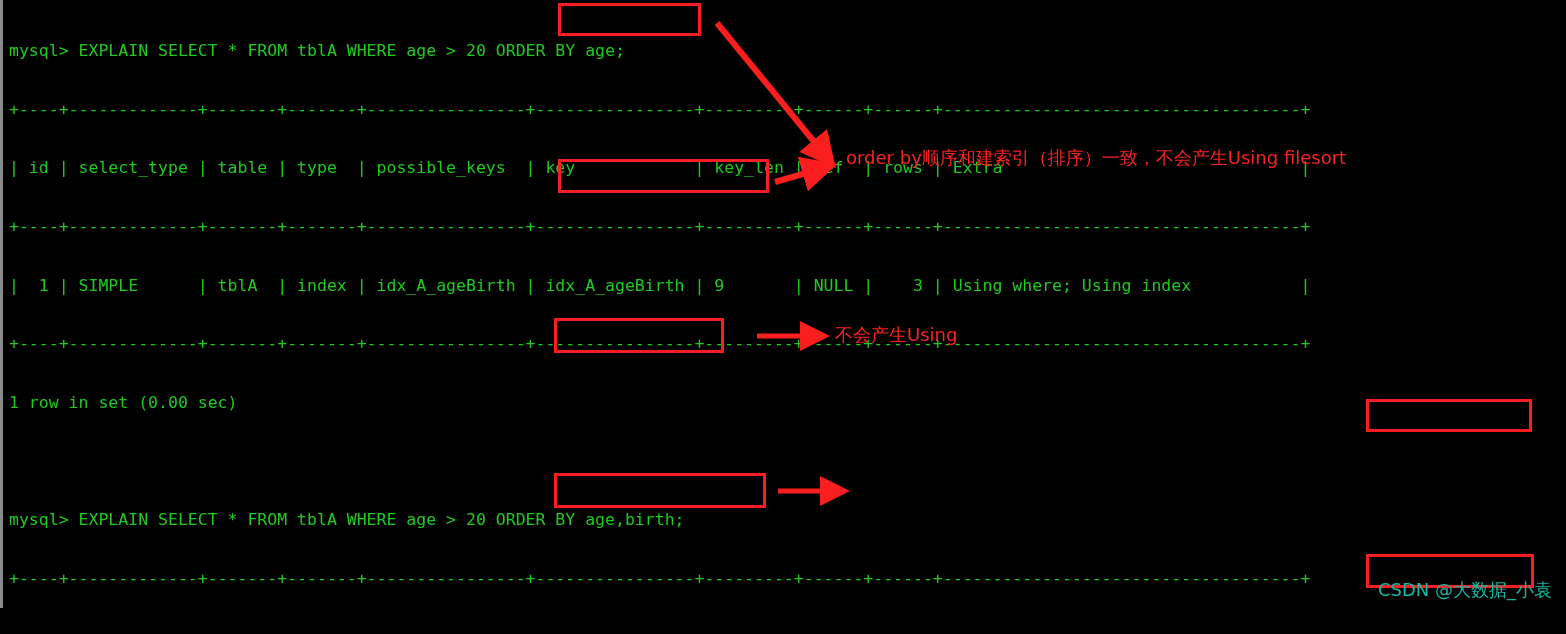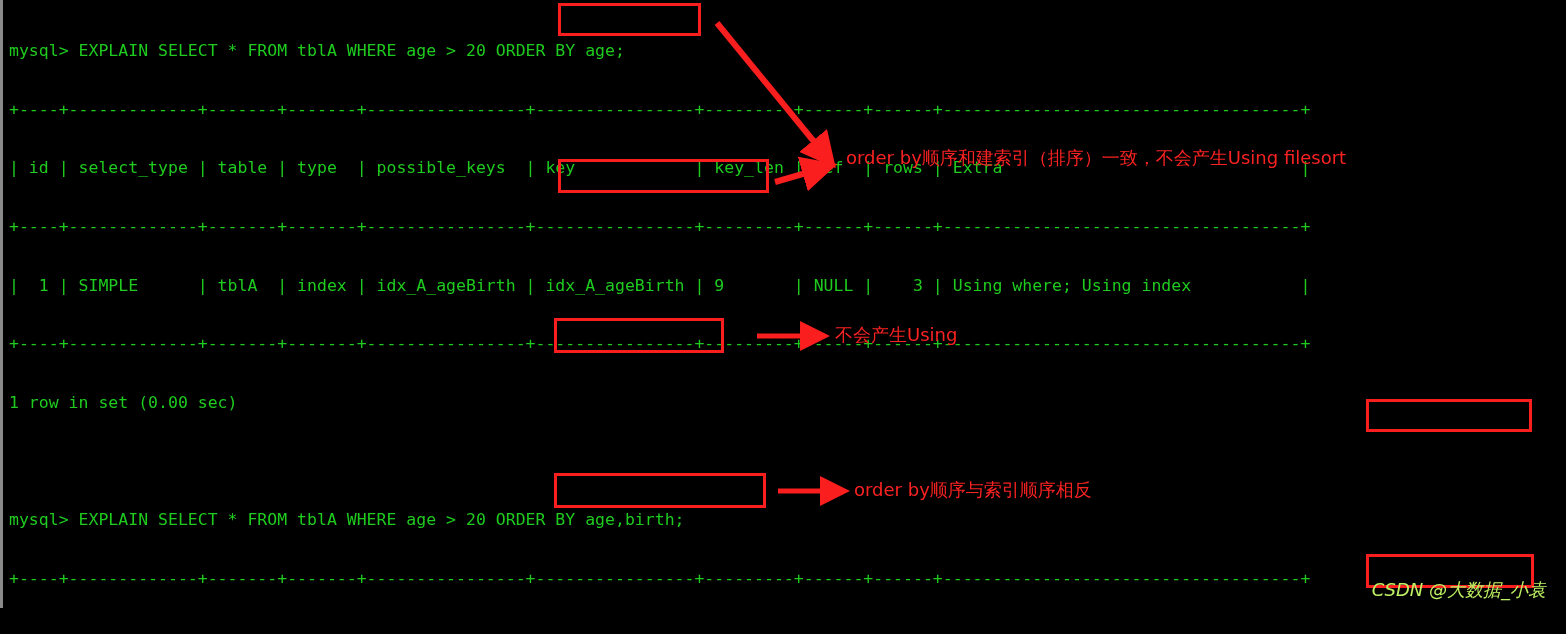--- a/index.html
+++ b/index.html
@@ -57,27 +57,26 @@
   .arrow-svg {
     position: absolute;
     left: 0;
     top: 0;
     width: 1566px;
     height: 634px;
     pointer-events: none;
   }
   .watermark {
     position: absolute;
-    right: 20px;
+    right: 14px;
     bottom: 6px;
-    color: #bef264;
+    color: #14b8a6;
     font-family: "DejaVu Sans", "Liberation Sans", sans-serif;
     font-size: 18px;
     white-space: pre;
-    font-style: italic;
   }
 </style>
 </head>
 <body>
 
 <div id="screen">
 
   <div id="terminal">
     <div class="tline">mysql&gt; EXPLAIN SELECT * FROM tblA WHERE age &gt; 20 ORDER BY age;</div>
     <div class="tline">+----+-------------+-------+-------+----------------+----------------+---------+------+------+------------------------------------+</div>
@@ -131,17 +130,16 @@
 
     <line x1="772" y1="182" x2="824" y2="167" stroke="#fa1e1e" stroke-width="6" marker-end="url(#ah)"></line>
 
     <line x1="754" y1="336" x2="818" y2="336" stroke="#fa1e1e" stroke-width="5" marker-end="url(#ah)"></line>
 
     <line x1="775" y1="491" x2="838" y2="491" stroke="#fa1e1e" stroke-width="5" marker-end="url(#ah)"></line>
   </svg>
 
   <div class="redtext" style="left:843px; top:148px;">order by顺序和建索引（排序）一致，不会产生Using filesort</div>
   <div class="redtext" style="left:832px; top:325px;">不会产生Using</div>
-  <div class="redtext" style="left:851px; top:480px;">order by顺序与索引顺序相反</div>
 
   <div class="watermark">CSDN @大数据_小袁</div>
 
 </div>
 
 </body></html>

